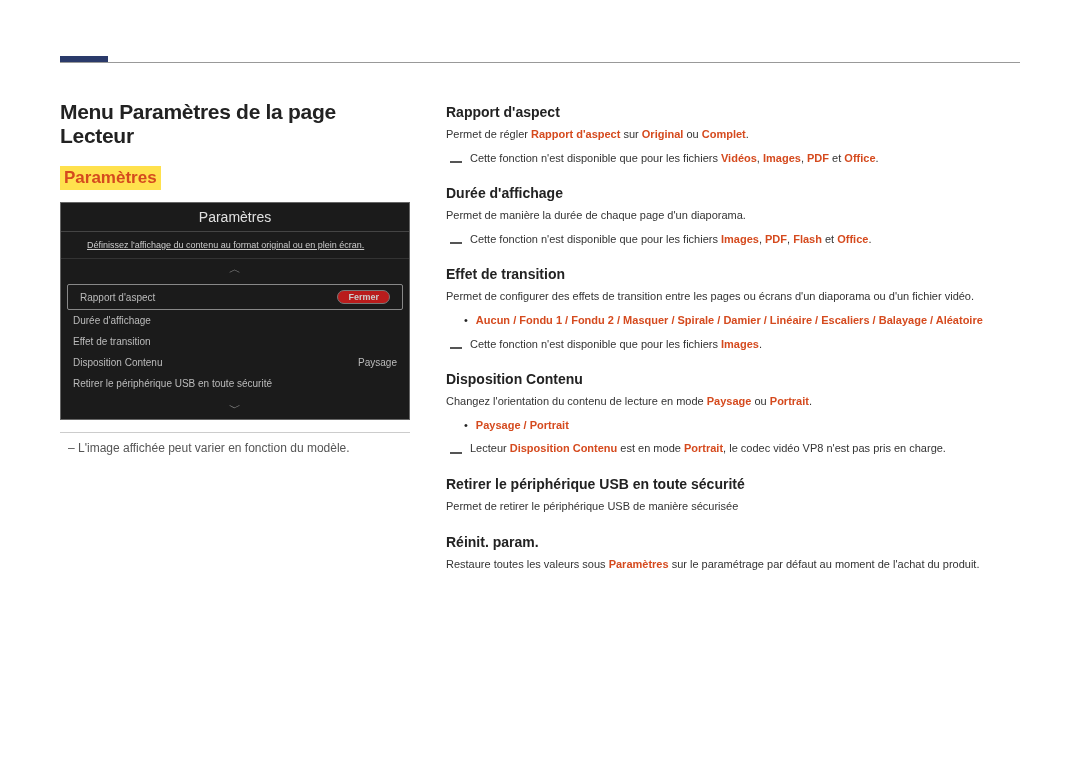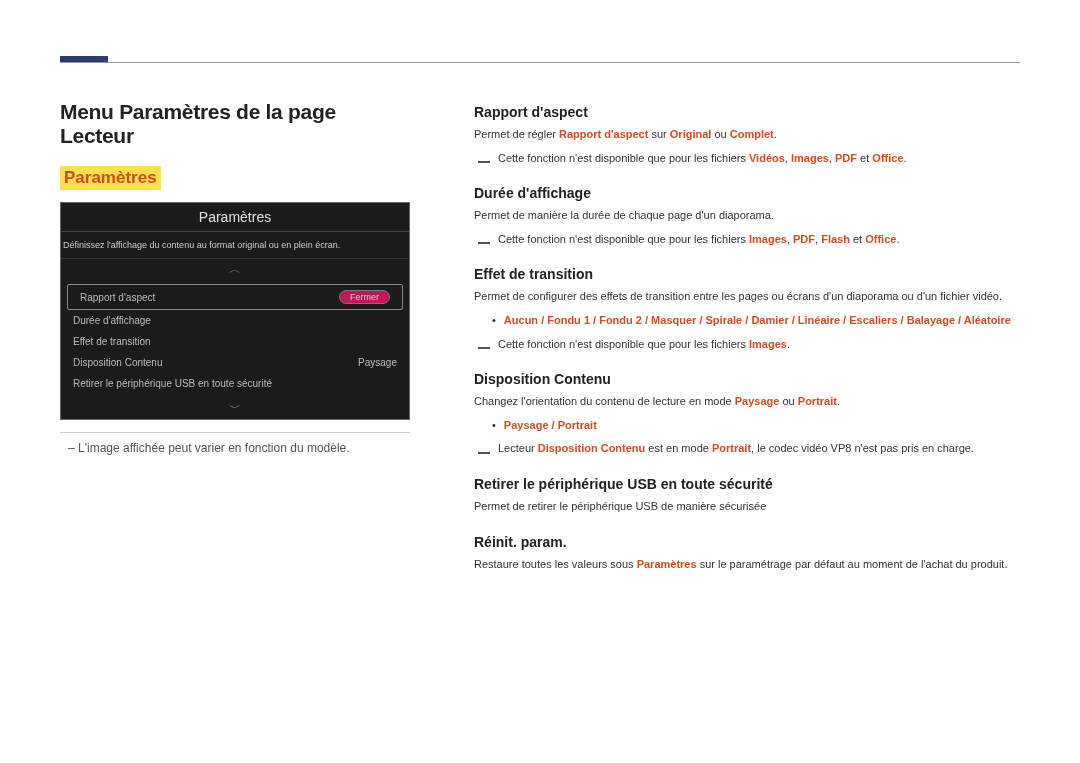--- a/index.html
+++ b/index.html
@@ -23,21 +23,21 @@
   .top-rule {
     position: absolute;
     top: 62px;
     left: 60px;
     right: 60px;
     border-top: 1px solid #999;
   }
   .content {
     display: flex;
     margin-top: 60px;
-    gap: 64px;
+    gap: 36px;
   }
   .left-col { width: 350px; flex-shrink: 0; }
   .right-col { flex: 1; }
   h1.page-title {
     font-size: 21px;
     font-weight: bold;
     margin-bottom: 18px;
     letter-spacing: -0.3px;
   }
   .highlight-title {
@@ -57,24 +57,25 @@
     font-size: 11px;
   }
   .ui-header {
     text-align: center;
     padding: 6px 0;
     font-size: 14px;
     color: #e0e0e0;
     border-bottom: 1px solid #444;
   }
   .ui-subtitle {
-    padding: 8px 2px;
+    padding: 8px 26px;
     font-size: 9px;
     color: #ccc;
     border-bottom: 1px solid #333;
+    text-decoration: underline;
   }
   .ui-list { padding: 4px 0; }
   .ui-row {
     display: flex;
     justify-content: space-between;
     align-items: center;
     padding: 5px 12px;
     font-size: 10px;
     color: #bbb;
   }
@@ -82,21 +83,22 @@
     border: 1px solid #888;
     margin: 0 6px;
     border-radius: 2px;
   }
   .ui-btn {
     border: 1px solid #777;
     border-radius: 10px;
     padding: 1px 10px;
     font-size: 9px;
     color: #ccc;
-    background: #be185d;
+    background: #b91c1c;
+    font-weight: bold;
   }
   .ui-chevron {
     text-align: center;
     padding: 2px 0;
     color: #888;
     font-size: 12px;
   }
   .left-hr {
     border: none;
     border-top: 1px solid #ccc;

